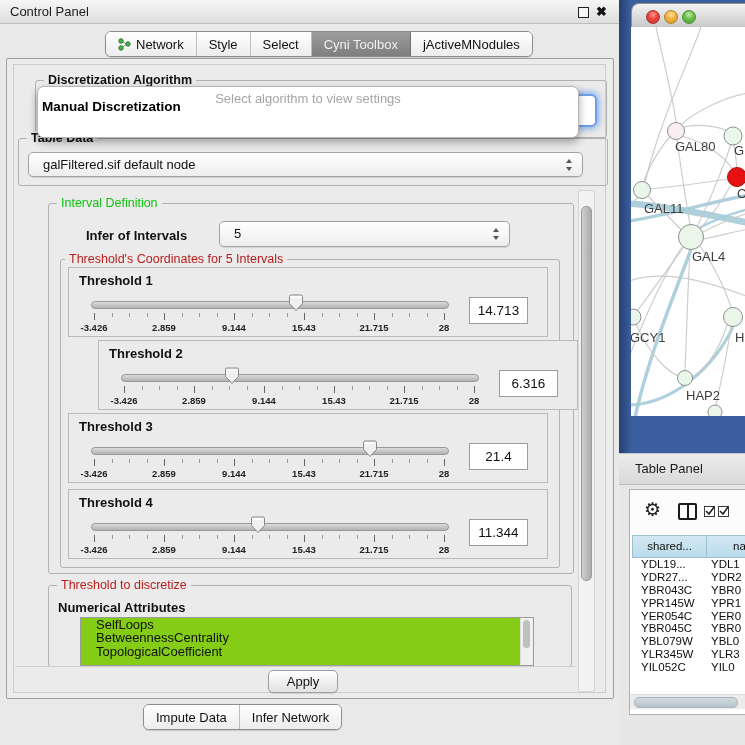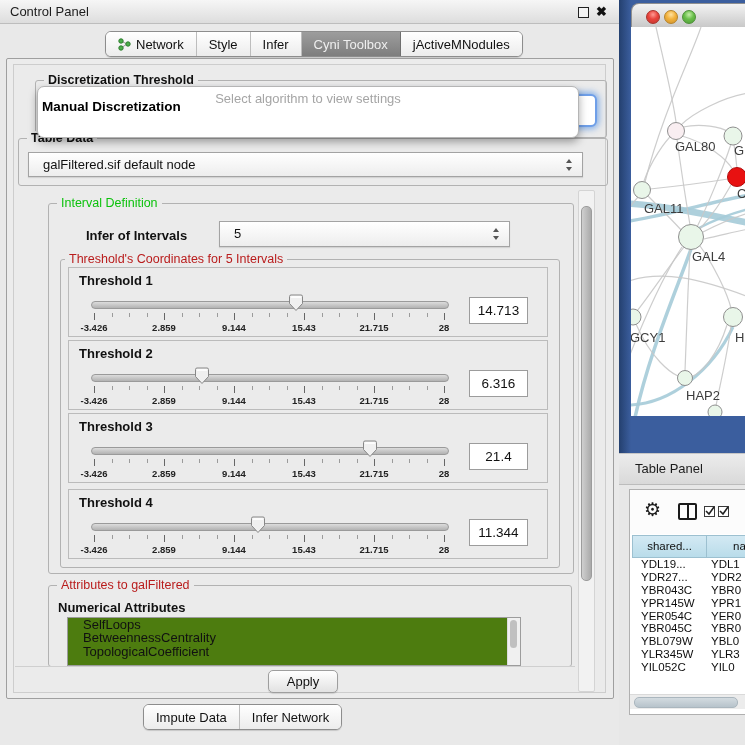--- a/index.html
+++ b/index.html
@@ -40,21 +40,21 @@
   
   #algo-popup{left:37px;top:86px;width:540px;height:50px;background:#fff;border:1px solid #b5b5b5;border-radius:7px;box-shadow:0 4px 9px rgba(0,0,0,.35);z-index:30;}
   #popup-hint{left:0;top:4px;width:540px;text-align:center;font-size:13px;color:#a5a5a5;}
   .popup-opt{left:4px;font-size:13.5px;color:#000;white-space:nowrap;}
   #popup-opt-0{top:12px;font-weight:bold;}
   #popup-opt-1{top:34px;}
 
   #tabledata-group{left:18px;top:138px;width:588px;height:46px;}
 
   
-  .combo{border:1px solid #a3a3a3;border-radius:0;background:linear-gradient(#ffffff,#ededed);box-shadow:0 1px 1px rgba(0,0,0,.1);text-align:center;}
+  .combo{border:1px solid #a3a3a3;border-radius:5px;background:linear-gradient(#ffffff,#ededed);box-shadow:0 1px 1px rgba(0,0,0,.1);text-align:center;}
   .combo .val{position:absolute;left:14px;top:0;font-size:13px;color:#111;white-space:nowrap;}
   .spinner{position:absolute;right:9px;top:50%;width:8px;height:12px;transform:translateY(-50%);}
   .spinner .up{position:absolute;left:1px;top:0;width:0;height:0;border-left:3.5px solid transparent;border-right:3.5px solid transparent;border-bottom:4.5px solid #555;}
   .spinner .dn{position:absolute;left:1px;bottom:0;width:0;height:0;border-left:3.5px solid transparent;border-right:3.5px solid transparent;border-top:4.5px solid #555;}
   #tabledata-combo{left:28px;top:152px;width:553px;height:23px;}
   #tabledata-combo .val{line-height:23px;}
   #intervals-combo{left:219px;top:221px;width:289px;height:24px;}
   #intervals-combo .val{line-height:24px;}
 
   
@@ -71,21 +71,21 @@
   .th-track{position:absolute;left:22px;top:33px;width:356px;height:6px;border:1px solid #9a9a9a;border-radius:4px;background:linear-gradient(#dcdcdc,#b2b2b2);}
   .th-handle{position:absolute;top:26px;width:16px;height:18px;}
   .tick{position:absolute;width:1px;background:#8d8d8d;}
   .tick.major{top:45px;height:7px;background:#666;}
   .tick.minor{top:45px;height:4px;background:#9b9b9b;}
   .ticklabel{position:absolute;top:54px;transform:translateX(-50%);font-size:9.5px;font-weight:bold;color:#222;white-space:nowrap;}
   .th-value{position:absolute;left:400px;top:29px;width:57px;height:25px;background:#fff;border:1px solid #9c9c9c;font-size:13.5px;color:#111;text-align:center;line-height:25px;}
 
   #attr-group{left:48px;top:585px;width:522px;height:80px;}
   #attr-heading{left:58px;top:600px;font-size:13px;font-weight:bold;color:#111;}
-  #attr-list{left:67px;top:617px;width:452px;height:47px;background:#4d7c0f;border:1px solid #9c9c9c;overflow:hidden;}
+  #attr-list{left:80px;top:617px;width:452px;height:47px;background:#84cc16;border:1px solid #9c9c9c;overflow:hidden;}
   .attr-item{font-size:13px;color:#111;padding-left:15px;line-height:13.4px;white-space:nowrap;}
   #attr-scrollbar{position:absolute;right:0;top:0;width:12px;height:100%;background:#f0f0f0;border-left:1px solid #dcdcdc;}
   #attr-thumb{position:absolute;left:2px;top:2px;width:7px;height:28px;border-radius:4px;background:#c0c0c0;}
   #viewport-bottomline{left:15px;top:666px;width:560px;height:1px;background:#cfcfcf;}
 
   #apply-btn{left:268px;top:670px;width:68px;height:21px;border:1px solid #9e9e9e;border-radius:5px;background:linear-gradient(#ffffff,#e2e2e2);font-size:13px;color:#111;text-align:center;line-height:21px;box-shadow:0 1px 1px rgba(0,0,0,.12);}
 
   
   #net-window{left:619px;top:0;width:126px;height:453px;background:#3b5e9e;}
   #net-window-edge{left:0;top:0;width:12px;height:453px;background:linear-gradient(90deg,#24406f,#3b5e9e);}
@@ -141,35 +141,35 @@
               <circle cx="3" cy="10" r="2.2" fill="#4cae4c" stroke="#2e7d2e"></circle>
               <circle cx="10" cy="6" r="2.2" fill="#4cae4c" stroke="#2e7d2e"></circle>
             </svg>
         </span>
         <span>Network</span>
       </span>
       <span class="seg">
           <span>Style</span>
         </span>
       <span class="seg">
-          <span>Infer</span>
+          <span>Select</span>
         </span>
       <span class="seg sel">
           <span>Cyni Toolbox</span>
         </span>
       <span class="seg">
           <span>jActiveMNodules</span>
         </span>
     </div>
 
     <div id="cp-main" class="abs"></div>
     <div id="cp-main-inner" class="abs"></div>
 
     <div id="algo-group" class="abs group">
-      <span class="gtitle black">Discretization Threshold</span>
+      <span class="gtitle black">Discretization Algorithm</span>
     </div>
     <div id="algo-combo-focused" class="abs"></div>
 
     <div id="tabledata-group" class="abs group">
       <span class="gtitle black">Table Data</span>
     </div>
     <div id="tabledata-combo" class="abs combo">
       <span class="val">galFiltered.sif default node</span>
       <span class="spinner">
           <span class="up"></span>
@@ -226,21 +226,21 @@
           <span class="tick minor" style="left: 357.5px;"></span>
           <span class="tick major" style="left: 375px;"></span>
           <span class="ticklabel" style="left: 25px;">-3.426</span>
           <span class="ticklabel" style="left: 95px;">2.859</span>
           <span class="ticklabel" style="left: 165px;">9.144</span>
           <span class="ticklabel" style="left: 235px;">15.43</span>
           <span class="ticklabel" style="left: 305px;">21.715</span>
           <span class="ticklabel" style="left: 375px;">28</span>
           <div class="th-value">14.713</div>
         </div>
-        <div class="threshold-panel" style="top: 340px;">
+        <div class="threshold-panel" style="top: 340px; margin-left: 30px;">
           <span class="th-label">Threshold 2</span>
           <div class="th-track"></div>
           <div class="th-handle" style="left: 125.499px;"><svg width="16" height="18">
               <path d="M1.5 2.5 q0 -1.5 1.5 -1.5 h10 q1.5 0 1.5 1.5 v7 l-6.5 7 l-6.5 -7 z" fill="#f0f0f0" stroke="#878787" stroke-width="1"></path>
               <path d="M3 3 q0 -1 1 -1 h8 q1 0 1 1 v1 h-10 z" fill="#fdfdfd"></path>
             </svg></div>
           <span class="tick major" style="left: 25px;"></span>
           <span class="tick minor" style="left: 42.5px;"></span>
           <span class="tick minor" style="left: 60px;"></span>
           <span class="tick minor" style="left: 77.5px;"></span>
@@ -337,21 +337,21 @@
           <span class="ticklabel" style="left: 95px;">2.859</span>
           <span class="ticklabel" style="left: 165px;">9.144</span>
           <span class="ticklabel" style="left: 235px;">15.43</span>
           <span class="ticklabel" style="left: 305px;">21.715</span>
           <span class="ticklabel" style="left: 375px;">28</span>
           <div class="th-value">11.344</div>
         </div>
       </div>
 
     <div id="attr-group" class="abs group">
-      <span class="gtitle blue">Attributes to galFiltered</span>
+      <span class="gtitle blue">Threshold to discretize</span>
     </div>
     <span id="attr-heading" class="abs">Numerical Attributes</span>
     <div id="attr-list" class="abs">
       <div id="attr-items">
           <div class="attr-item">SelfLoops</div>
           <div class="attr-item">BetweennessCentrality</div>
           <div class="attr-item">TopologicalCoefficient</div>
         </div>
       <div id="attr-scrollbar">
           <div id="attr-thumb"></div>

